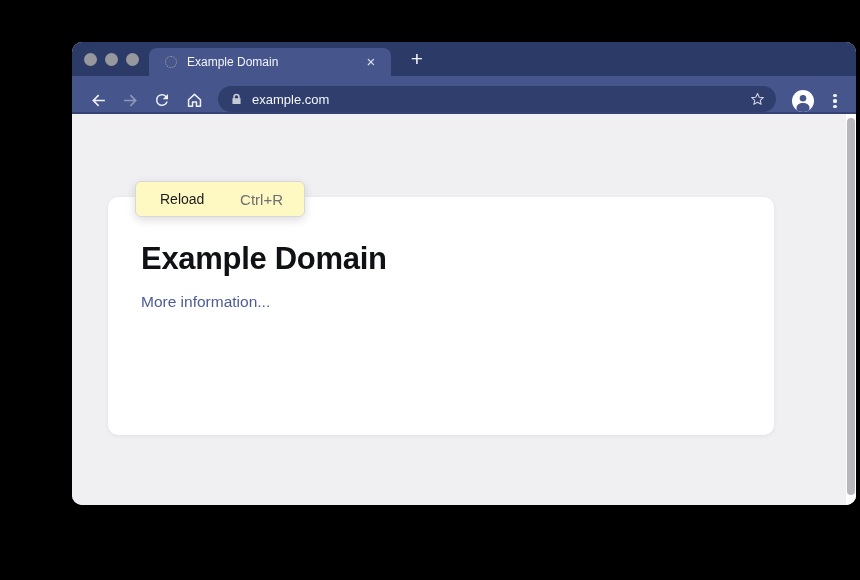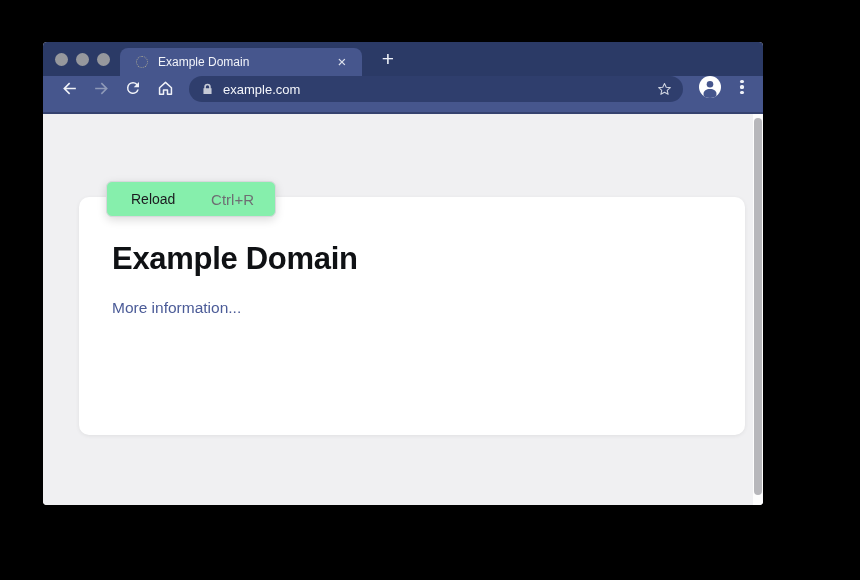--- a/index.html
+++ b/index.html
@@ -1,19 +1,19 @@
 <!DOCTYPE html>
 <html><head>
 <meta charset="utf-8">
 <style>
   * { margin: 0; padding: 0; box-sizing: border-box; }
   html, body { width: 860px; height: 580px; background: #000; font-family: "Liberation Sans", sans-serif; }
   .window {
-    position: absolute; left: 43px; top: 42px; width: 720px; height: 463px;
-    border-radius: 4px; overflow: hidden; background: #f0f0f2;
+    position: absolute; left: 72px; top: 42px; width: 784px; height: 463px;
+    border-radius: 10px; overflow: hidden; background: #f0f0f2;
   }
   
   .titlebar {
     position: relative; height: 34px; background: #2b3a66;
   }
   .traffic { position: absolute; top: 11px; left: 12px; display: flex; gap: 8px; }
   .traffic span { width: 13px; height: 13px; border-radius: 50%; background: #96989d; display: block; }
   .tab {
     position: absolute; left: 77px; top: 6px; width: 242px; height: 28px;
     background: #46568d; border-radius: 8px 8px 0 0;
@@ -31,21 +31,21 @@
     color: #dfe3ee; font-size: 15px; line-height: 15px; width: 16px; height: 16px;
     text-align: center; flex: 0 0 auto; cursor: default;
   }
   .newtab {
     position: absolute; left: 332px; top: 4px; width: 26px; height: 26px;
     color: #eef1f8; font-size: 21px; font-weight: 300; line-height: 25px; text-align: center;
   }
   
   .toolbar {
     height: 38px; background: #46568d; border-bottom: 2px solid #35426f;
-    display: flex; align-items: flex-start; padding: 0 12px 0 10px;
+    display: flex; align-items: flex-end; padding: 0 12px 0 10px;
   }
   .tb-icon { width: 24px; height: 24px; display: flex; align-items: center; justify-content: center; margin: 0 4px; flex: 0 0 auto; }
   .addressbar {
     flex: 1 1 auto; height: 26px; background: #2f3e6d; border-radius: 13px;
     margin: 0 10px 0 8px; display: flex; align-items: center; padding: 0 10px 0 12px;
   }
   .addr-url { color: #f4f6fb; font-size: 13px; margin-left: 9px; flex: 1 1 auto; }
   .avatar {
     width: 22px; height: 22px; border-radius: 50%; background: #fff; overflow: hidden;
     margin: 0 8px 0 6px; flex: 0 0 auto; display: flex; align-items: flex-end; justify-content: center;
@@ -56,25 +56,25 @@
   .content { position: relative; height: 391px; background: #f0f0f2; }
   .scroll-track { position: absolute; right: 0; top: 0; bottom: 0; width: 10px; background: #fdfdfd; }
   .scroll-thumb { position: absolute; left: 1px; top: 4px; bottom: 10px; width: 8px; border-radius: 4px; background: #b7b7bb; }
   .card {
     position: absolute; left: 36px; top: 83px; width: 666px; height: 238px;
     background: #fff; border-radius: 10px; box-shadow: 0 1px 4px rgba(0,0,0,0.07);
     padding: 44px 55px 0 33px;
   }
   .card h1 { font-size: 31px; font-weight: 700; color: #0f1114; letter-spacing: -0.3px; }
   .card p { margin-top: 25px; font-size: 15.5px; line-height: 1.42; color: #202124; max-width: 588px; }
-  .card a { display: inline-block; margin-top: 22px; font-size: 15.5px; color: #4b5b97; text-decoration: none; }
+  .card a { display: inline-block; margin-top: 16px; font-size: 15.5px; color: #4b5b97; text-decoration: none; }
   
   .ctxmenu {
     position: absolute; left: 63px; top: 139px; width: 170px;
-    background: #86efac; border: 1px solid #d8d8dc; border-radius: 6px;
+    background: #fef9c3; border: 1px solid #d8d8dc; border-radius: 6px;
     box-shadow: 0 3px 10px rgba(0,0,0,0.14); z-index: 5; overflow: hidden;
   }
   .ctxitem {
     height: 34px; display: flex; align-items: center; justify-content: space-between;
     padding: 0 21px 0 24px;
   }
   .ctxitem + .ctxitem { border-top: 1px solid #e4e4e8; }
   .ctxlabel { font-size: 14px; color: #1b1b1f; }
   .ctxshort { font-size: 15px; color: #6e6e73; }
 </style>

